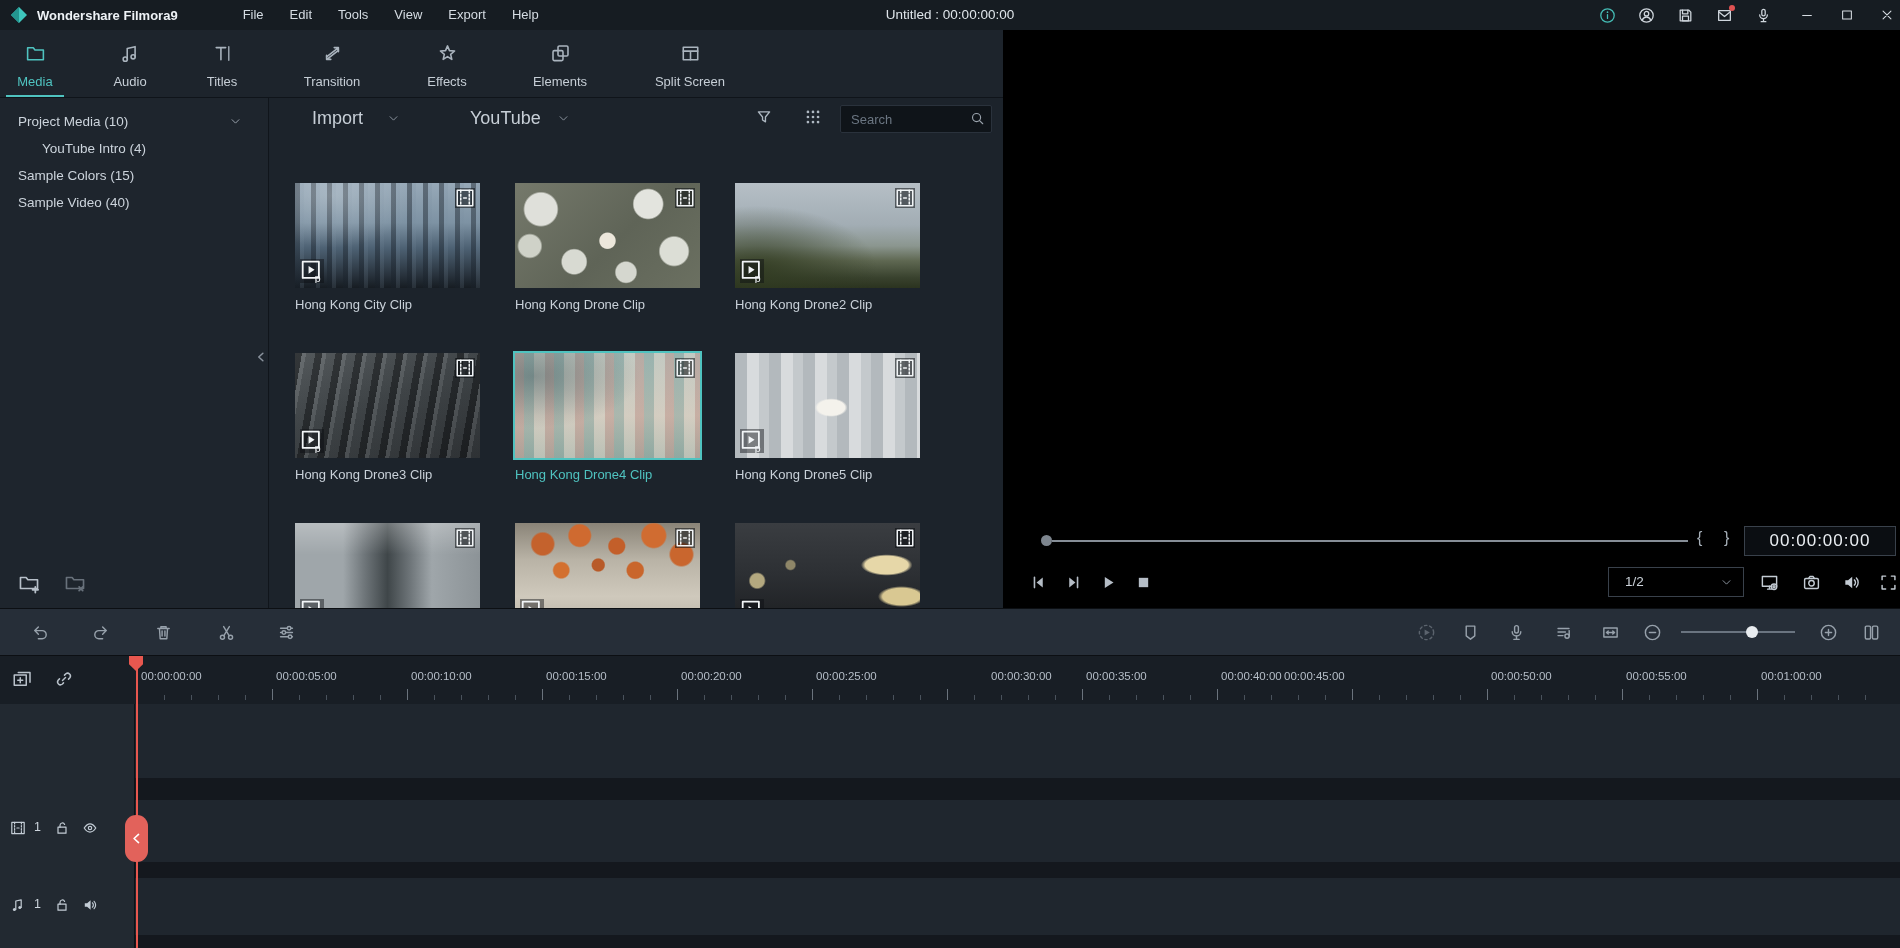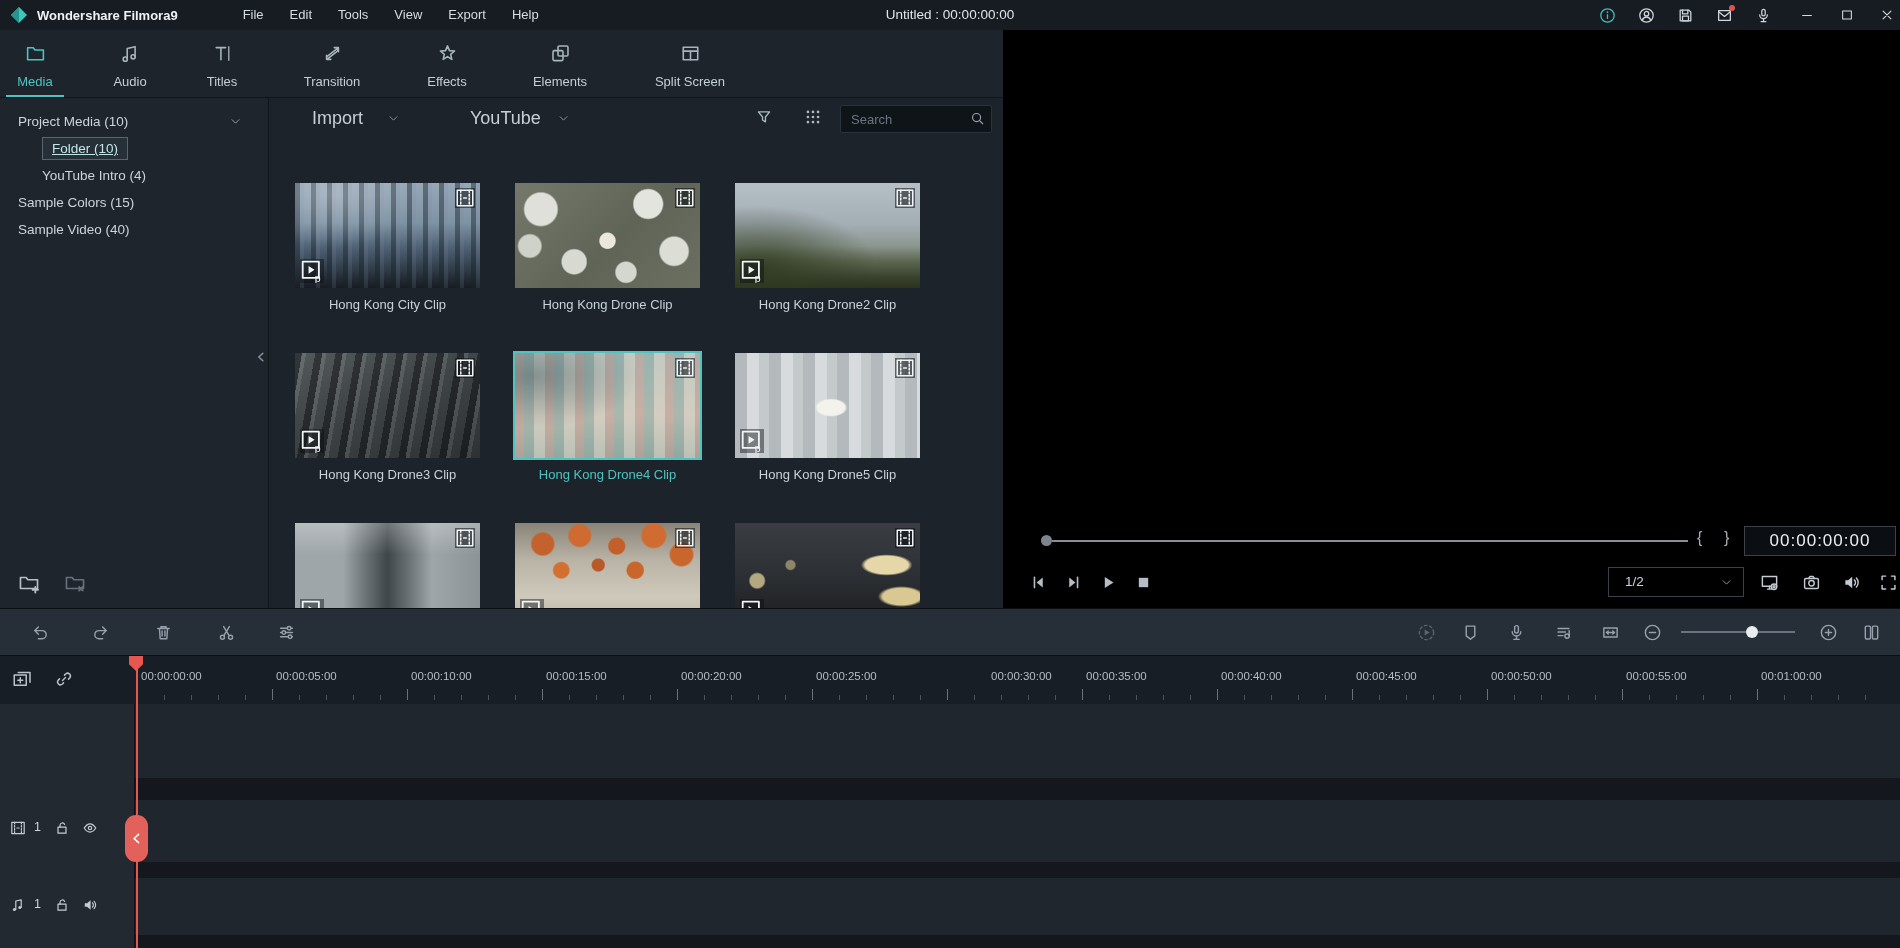--- a/index.html
+++ b/index.html
@@ -53,21 +53,21 @@
   .search-box input{position:absolute;left:8px;top:1px;width:112px;height:22px;background:transparent;border:none;outline:none;
       color:#c7cfd7;font-family:inherit;font-size:13px;}
   .search-box input::placeholder{color:#6b7682;}
   .search-box .icon{position:absolute;right:6px;top:5px;width:15px;height:15px;color:#9aa3ad;}
 
   .media-item{position:absolute;width:185px;}
   .thumb{position:relative;width:185px;height:105px;background:#39404a;}
   .thumb.selected{box-shadow:0 0 0 2px #4fc3c0;}
   .film-badge{position:absolute;top:5px;right:5px;width:20px;height:20px;color:#f2f5f7;background:rgba(10,13,17,.55);}
   .play-badge{position:absolute;left:5px;bottom:5px;width:24px;height:24px;color:#f2f5f7;background:rgba(10,13,17,.45);}
-  .item-label{margin-top:9px;font-size:13px;color:#c9d1d9;white-space:nowrap;text-align:center;}
+  .item-label{margin-top:9px;font-size:13px;color:#c9d1d9;white-space:nowrap;}
   .item-label.selected{color:#4fc3c0;}
 
   
   .th-city{background:radial-gradient(ellipse at 20% 12%,rgba(255,255,255,.22),transparent 40%),
     repeating-linear-gradient(90deg,rgba(25,33,42,.45) 0 5px,rgba(120,140,158,.18) 5px 9px,transparent 9px 16px),
     linear-gradient(180deg,#97a9b8 0%,#7d92a3 38%,#4d6173 62%,#28323c 88%,#161c22 100%);}
   .th-boats{background:radial-gradient(circle at 50% 55%,#ece7db 0 7%,transparent 8%),
     radial-gradient(circle at 14% 25%,#dfe0da 0 9%,transparent 10%),
     radial-gradient(circle at 32% 75%,#d8dad2 0 8%,transparent 9%),
     radial-gradient(circle at 72% 20%,#e3e4de 0 9%,transparent 10%),
@@ -271,21 +271,20 @@
         <svg viewBox="0 0 16 16" fill="none" stroke="currentColor" stroke-width="1.2" stroke-linecap="round" stroke-linejoin="round">
           <path d="M10.5 3L5 8l5.5 5" stroke-width="2"></path>
         </svg>
       </span>
   <div style="position: absolute; left: 0px; top: 10px; right: 0px;">
         <div class="side-item"><span>Project Media (10)</span><span class="chev icon">
             <svg viewBox="0 0 16 16" fill="none" stroke="currentColor" stroke-width="1.2" stroke-linecap="round" stroke-linejoin="round">
               <path d="M3.8 5.8L8 10l4.2-4.2"></path>
             </svg>
           </span></div>
-        <div class="side-item lv1"><span class="sel-box">Folder (10)</span></div>
         <div class="side-item lv1"><span>YouTube Intro (4)</span></div>
         <div class="side-item"><span>Sample Colors (15)</span></div>
         <div class="side-item"><span>Sample Video (40)</span></div>
       </div>
     </div>
 
   <div class="media-panel">
     <span class="mp-label" style="left:43px;">Import</span>
     <span class="mp-chev icon" style="left:118px;" id="chev-import">
         <svg viewBox="0 0 16 16" fill="none" stroke="currentColor" stroke-width="1.2" stroke-linecap="round" stroke-linejoin="round">
@@ -657,21 +656,21 @@
       <span class="ruler-label" style="left: 681px;">00:00:20:00</span>
       <span class="tick major" style="left: 677px;"></span>
       <span class="ruler-label" style="left: 816px;">00:00:25:00</span>
       <span class="tick major" style="left: 812px;"></span>
       <span class="ruler-label" style="left: 951px; padding-left: 40px;">00:00:30:00</span>
       <span class="tick major" style="left: 947px;"></span>
       <span class="ruler-label" style="left: 1086px;">00:00:35:00</span>
       <span class="tick major" style="left: 1082px;"></span>
       <span class="ruler-label" style="left: 1221px;">00:00:40:00</span>
       <span class="tick major" style="left: 1217px;"></span>
-      <span class="ruler-label" style="left: 1356px;">00:00:45:00</span>
+      <span class="ruler-label" style="left: 1284px;">00:00:45:00</span>
       <span class="tick major" style="left: 1352px;"></span>
       <span class="ruler-label" style="left: 1491px; text-align: right;">00:00:50:00</span>
       <span class="tick major" style="left: 1487px;"></span>
       <span class="ruler-label" style="left: 1626px;">00:00:55:00</span>
       <span class="tick major" style="left: 1622px;"></span>
       <span class="ruler-label" style="left: 1761px;">00:01:00:00</span>
       <span class="tick major" style="left: 1757px;"></span>
       <span class="tick minor" style="left: 164px;"></span>
       <span class="tick minor" style="left: 191px;"></span>
       <span class="tick minor" style="left: 218px;"></span>

